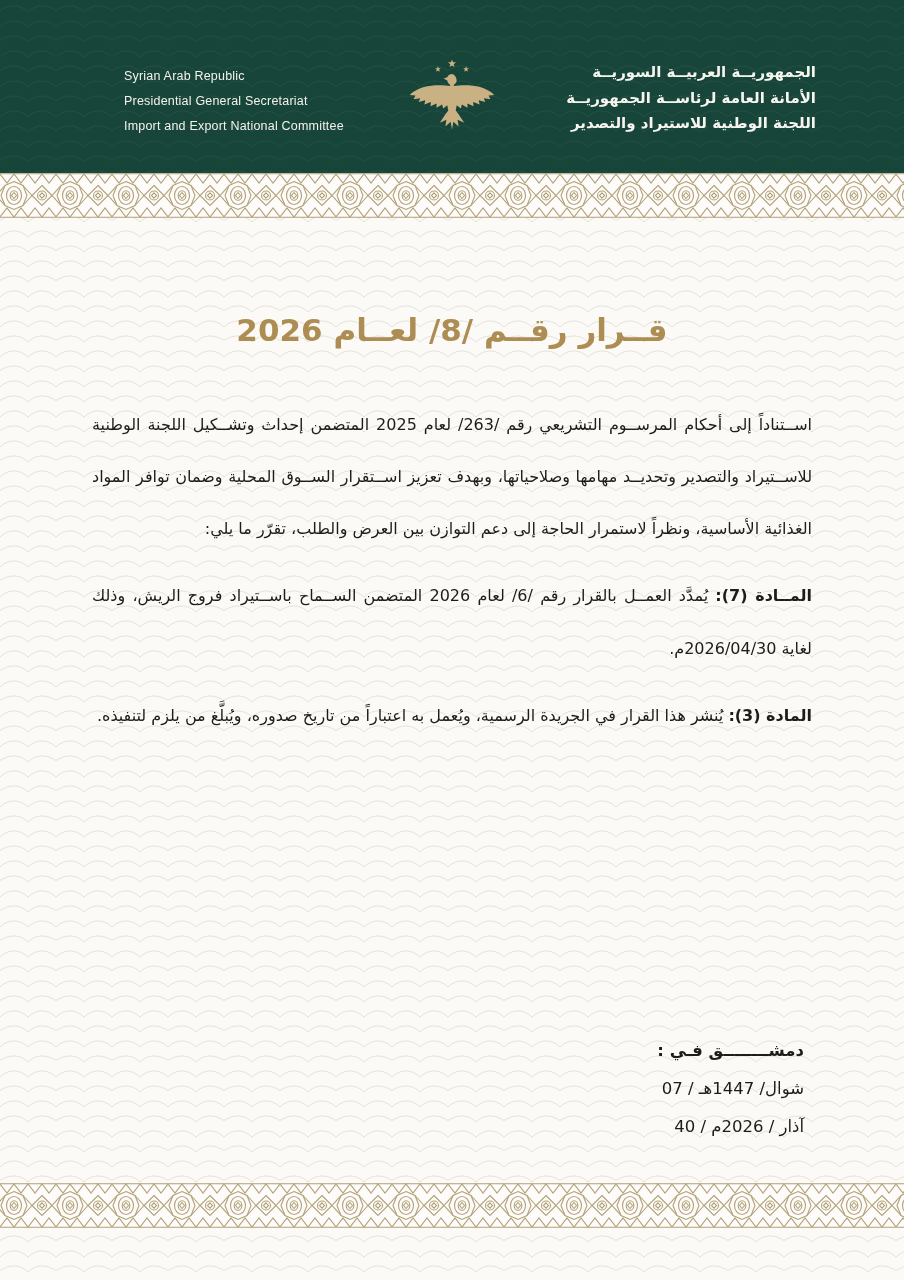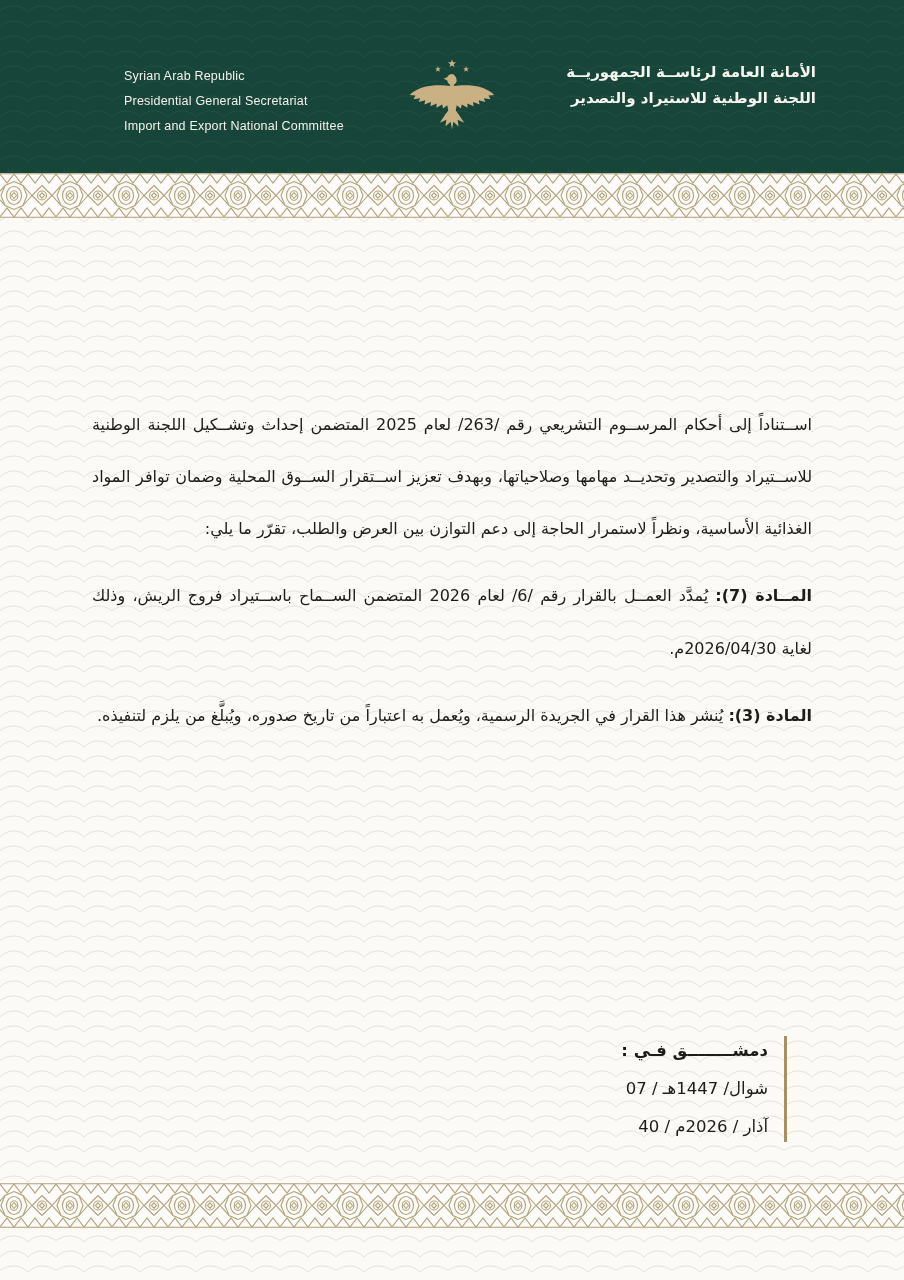--- a/index.html
+++ b/index.html
@@ -39,22 +39,22 @@
     position:absolute;top:399px;left:92px;width:720px;
     direction:rtl;text-align:justify;text-align-last:right;
     color:#1d1c1a;font-size:16px;line-height:52px;
   }
   .content p{margin:0 0 14px 0;}
   .content p.article{line-height:53px;}
   .article-label{font-weight:bold;}
 
   
   .signoff{
-    position:absolute;top:1036px;right:117px;
-    display:flex;flex-direction:row;align-items:stretch;
+    position:absolute;top:1036px;right:100px;
+    display:flex;flex-direction:column;align-items:stretch;
   }
   .signoff-text{
     direction:rtl;text-align:right;color:#1d1c1a;
     font-size:16.5px;line-height:30px;padding-left:6px;
   }
   .signoff-place{font-weight:bold;}
   .date-ltr{direction:ltr;margin-top:8px;}
   .signoff-bar{width:3px;background:#a89060;margin-left:16px;}
 </style>
 </head>
@@ -103,20 +103,21 @@
                    L22,80 L18,88 L32,86 L29,94 L43,90 L41,99 L55,94 L54,103 L67,97 L67,106 L79,99 L81,108 L90,101
                    L92,112 L86,120 L74,138 L88,132 L86,146 L97,136 L100,152 L103,136 L114,146 L112,132 L126,138 L114,120 L108,112
                    L110,101 L119,108 L121,99 L133,106 L133,97 L146,103 L145,94 L159,99 L157,90 L171,94 L168,86 L182,88 L178,80 L190,79
                    C184,72 172,66 160,62 C140,56 115,58 104,60 L104,57 C107,55 110,52 110,48
                    C110,44 108,41 107,39 C105,36 103,34 100,34 Z"></path>
         </g>
       </svg>
     </div>
 
     <div class="ar-block">
+      <div>الجمهوريــة العربيــة السوريــة</div>
       <div>الأمانة العامة لرئاســة الجمهوريــة</div>
       <div>اللجنة الوطنية للاستيراد والتصدير</div>
     </div>
   </header>
 
   <svg class="ornament ornament-top" aria-hidden="true">
     <defs>
       <pattern id="orn-top" width="56" height="45" patternUnits="userSpaceOnUse">
         <g fill="none" stroke="#b2a076" stroke-width="1.1">
           <path d="M0,1 L7,10 L14,1 L21,10 L28,1 L35,10 L42,1 L49,10 L56,1"></path>
@@ -131,20 +132,21 @@
           <circle cx="42" cy="22.5" r="4.5"></circle>
           <polygon points="42,19.8 44.6,22.5 42,25.2 39.4,22.5"></polygon>
           <path d="M23,12.5 L32,22.5 M23,32.5 L32,22.5 M5,12.5 L-4,22.5 M5,32.5 L-4,22.5 M52,22.5 L61,12.5 M52,22.5 L61,32.5"></path>
         </g>
       </pattern>
     </defs>
     <rect x="0" y="0" width="904" height="45" fill="#fdfcfa"></rect>
     <rect x="0" y="0" width="904" height="45" fill="url(#orn-top)"></rect>
   </svg>
 
+  <h1 class="title">قــرار رقــم /8/ لعــام 2026</h1>
 
   <main class="content">
     <p class="intro">اســتناداً إلى أحكام المرســوم التشريعي رقم /263/ لعام 2025 المتضمن إحداث وتشــكيل اللجنة الوطنية للاســتيراد والتصدير وتحديــد مهامها وصلاحياتها، وبهدف تعزيز اســتقرار الســوق المحلية وضمان توافر المواد الغذائية الأساسية، ونظراً لاستمرار الحاجة إلى دعم التوازن بين العرض والطلب، تقرّر ما يلي:</p>
 
     <p class="article"><span class="article-label">المــادة (7):</span> <span>يُمدَّد العمــل بالقرار رقم /6/ لعام 2026 المتضمن الســماح باســتيراد فروج الريش، وذلك لغاية 2026/04/30م.</span></p>
 
 
     <p class="article"><span class="article-label">المادة (3):</span> <span>يُنشر هذا القرار في الجريدة الرسمية، ويُعمل به اعتباراً من تاريخ صدوره، ويُبلَّغ من يلزم لتنفيذه.</span></p>
   </main>
 

